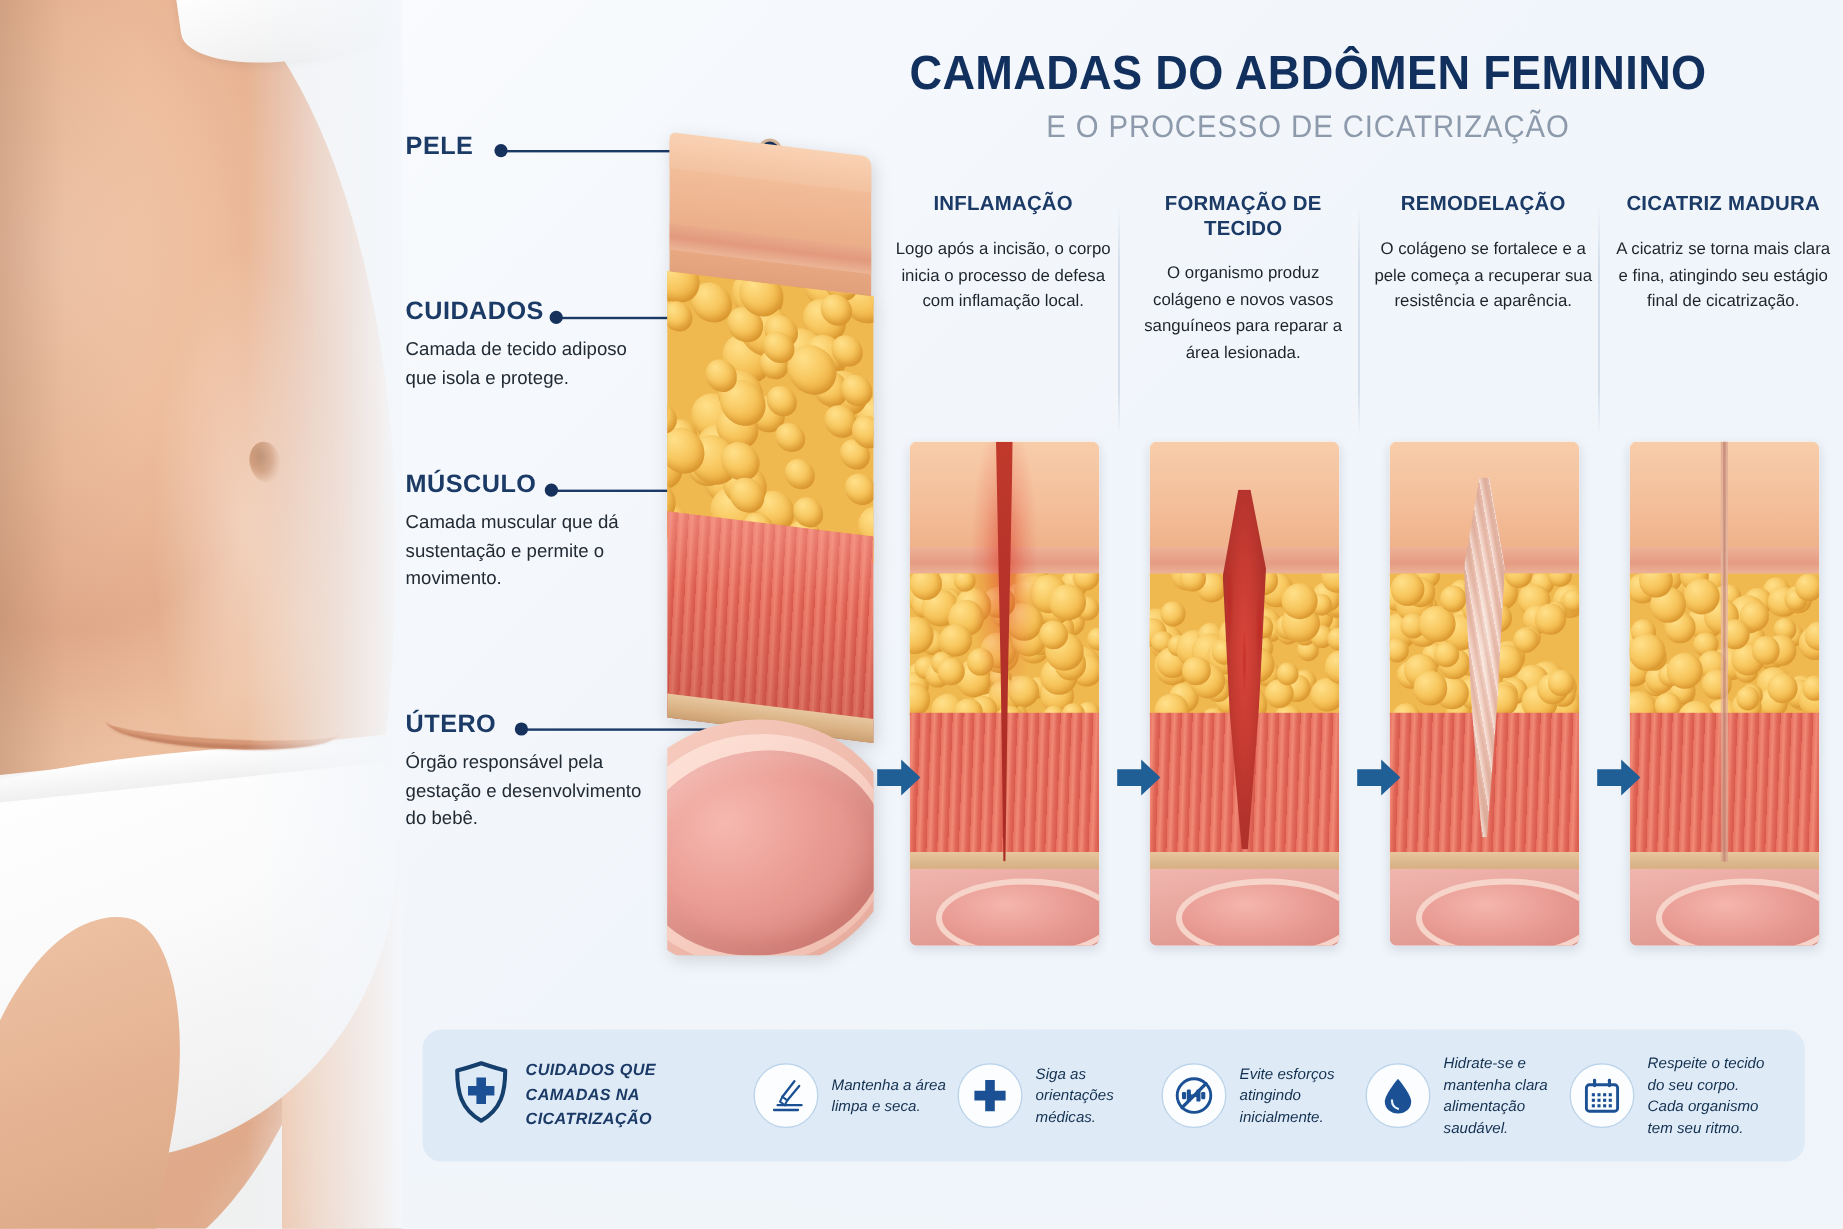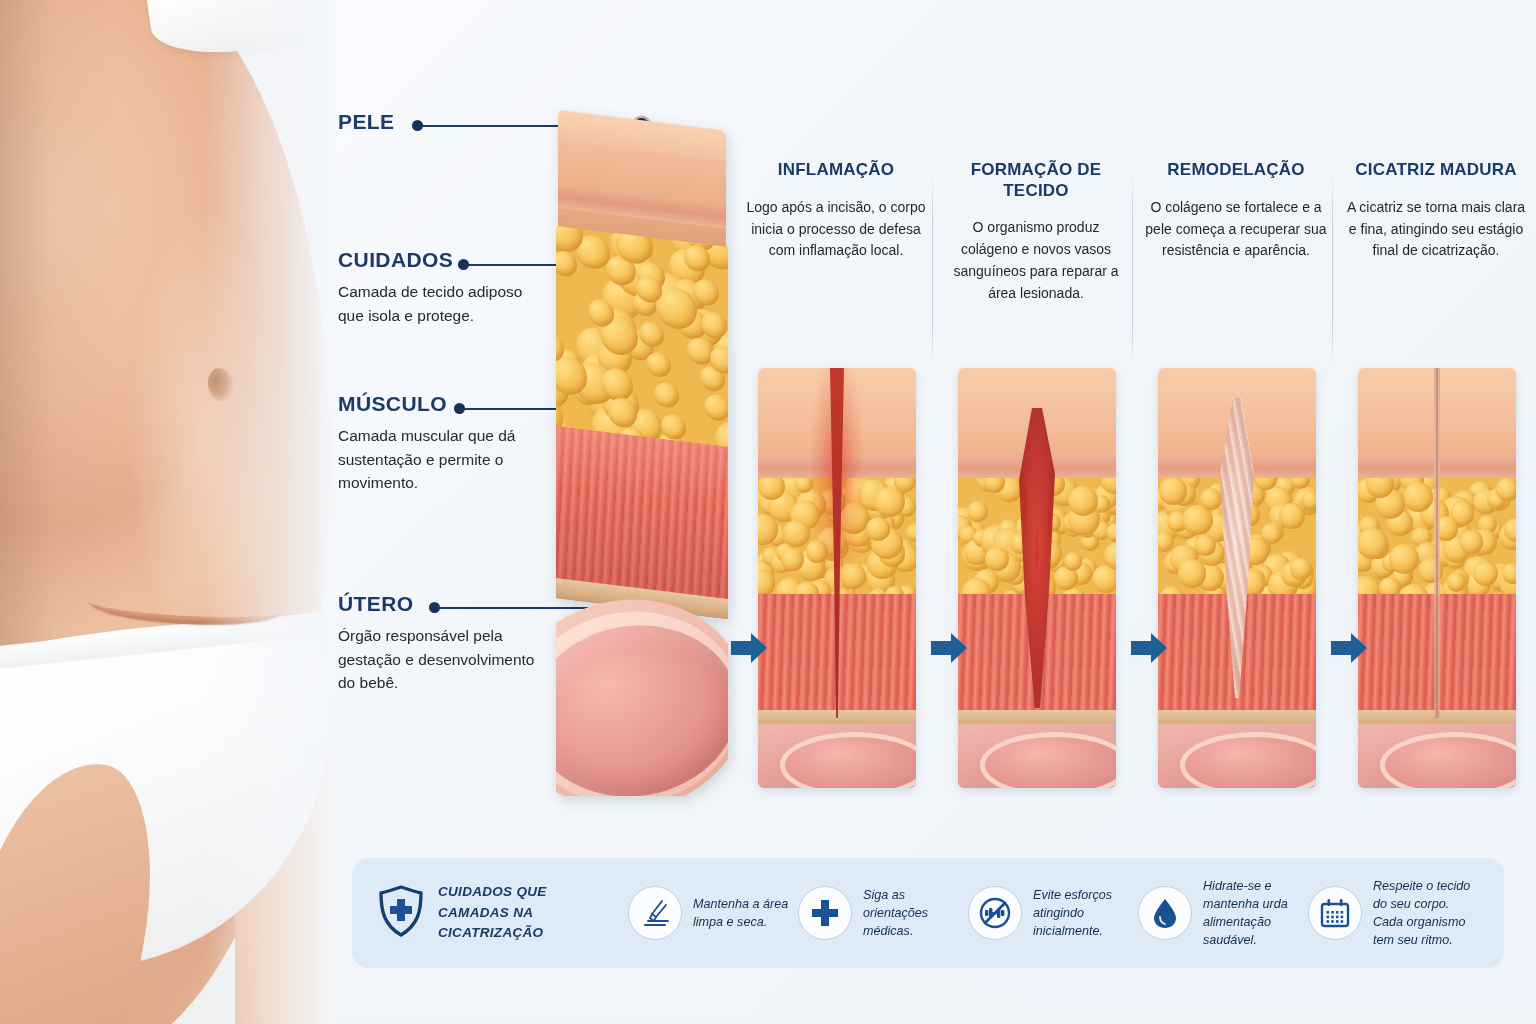--- a/index.html
+++ b/index.html
@@ -335,20 +335,24 @@
     <div class="navel"></div>
     <div class="thigh-right"></div>
     <div class="panty"></div>
     <div class="panty-band"></div>
     <div class="panty-leg"></div>
     <div class="scar"></div>
     <div class="scar2"></div>
     <div class="torso-edge-fade"></div>
   </div>
 
+  <div class="header">
+    <div class="title">CAMADAS DO ABDÔMEN FEMININO</div>
+    <div class="subtitle">E O PROCESSO DE CICATRIZAÇÃO</div>
+  </div>
 
   <div>
     <div class="connector" style="left:418px; top:125px; width:228px;"></div>
     <div class="cdot" style="left:412px; top:120px;"></div>
     <div class="cdot-ring" style="left:634px; top:118px;"></div>
 
     <div class="connector" style="left:464px; top:264px; width:182px;"></div>
     <div class="cdot" style="left:458px; top:259px;"></div>
     <div class="cdot-ring" style="left:634px; top:257px;"></div>
 
@@ -922,21 +926,21 @@
       <div class="tip-txt">Evite esforços atingindo inicialmente.</div>
     </div>
 
     <div class="tip">
       <div class="tip-ic">
         <svg width="26" height="32" viewBox="0 0 26 32">
           <path d="M13 2 C13 2 24 15 24 21 C24 27 19 31 13 31 C7 31 2 27 2 21 C2 15 13 2 13 2 Z" fill="#1b5094"></path>
           <path d="M8 20 C8 24 10 26 13 27" stroke="#e6f0fa" stroke-width="1.8" fill="none" stroke-linecap="round"></path>
         </svg>
       </div>
-      <div class="tip-txt">Hidrate-se e mantenha urda alimentação saudável.</div>
+      <div class="tip-txt">Hidrate-se e mantenha clara alimentação saudável.</div>
     </div>
 
     <div class="tip">
       <div class="tip-ic">
         <svg width="32" height="32" viewBox="0 0 32 32">
           <rect x="3" y="7" width="26" height="22" rx="2.5" fill="none" stroke="#1b5094" stroke-width="2.4"></rect>
           <rect x="8.5" y="2" width="2.6" height="7" rx="1.2" fill="#1b5094"></rect>
           <rect x="20.9" y="2" width="2.6" height="7" rx="1.2" fill="#1b5094"></rect>
           <g fill="#1b5094">
             <rect x="7.5" y="14" width="2.6" height="2.6"></rect>

